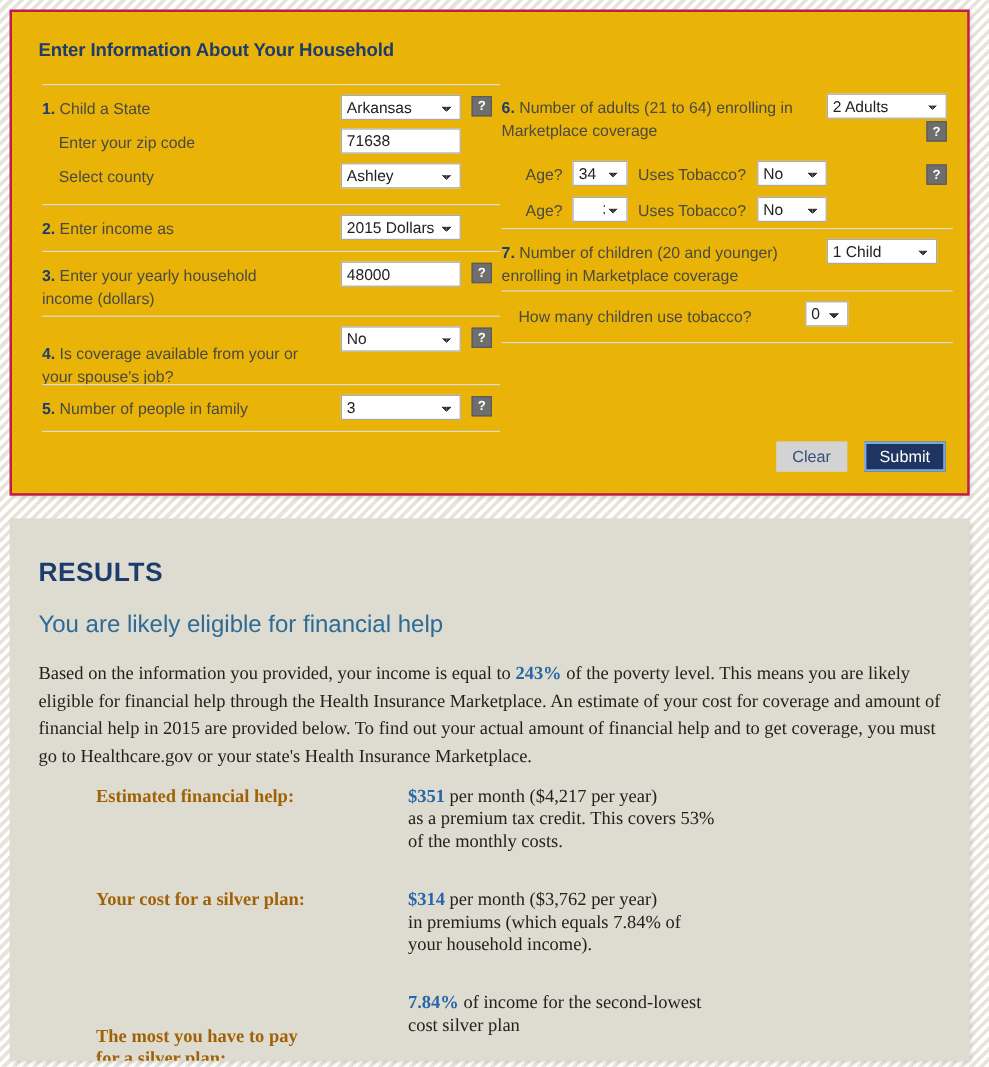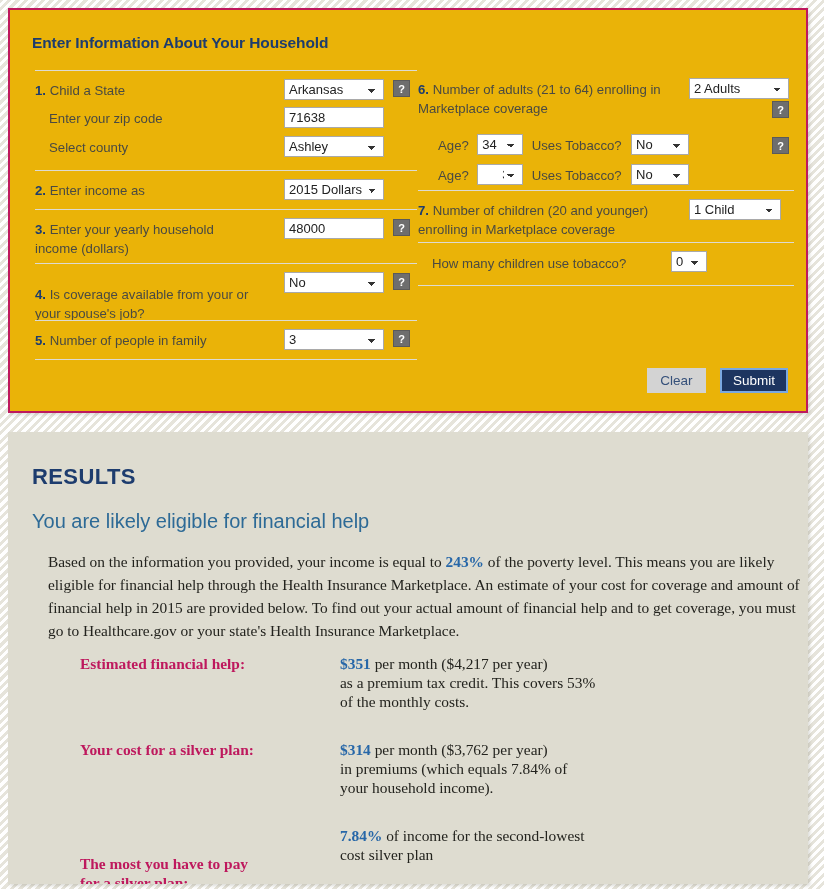--- a/index.html
+++ b/index.html
@@ -173,41 +173,40 @@
   }
   .results-body {
     position: absolute;
     left: 24px;
     top: 118px;
     width: 756px;
     font-family: "Liberation Serif", serif;
     font-size: 15.4px;
     line-height: 23px;
     color: #23231e;
-    margin-left: 16px;
   }
   .hl { color: #2767a8; font-weight: bold; }
 
   .res-table {
     position: absolute;
     left: 72px;
     top: 222px;
     width: 700px;
   }
   .res-row { position: relative; margin-bottom: 24px; }
   .res-label {
     position: absolute;
     left: 0;
     top: 0;
     width: 240px;
     font-family: "Liberation Serif", serif;
     font-size: 15.4px;
     font-weight: bold;
     line-height: 19px;
-    color: #be185d;
+    color: #a16207;
   }
   .res-value {
     position: absolute;
     left: 260px;
     top: 0;
     width: 420px;
     font-family: "Liberation Serif", serif;
     font-size: 15.4px;
     line-height: 19px;
     color: #23231e;

